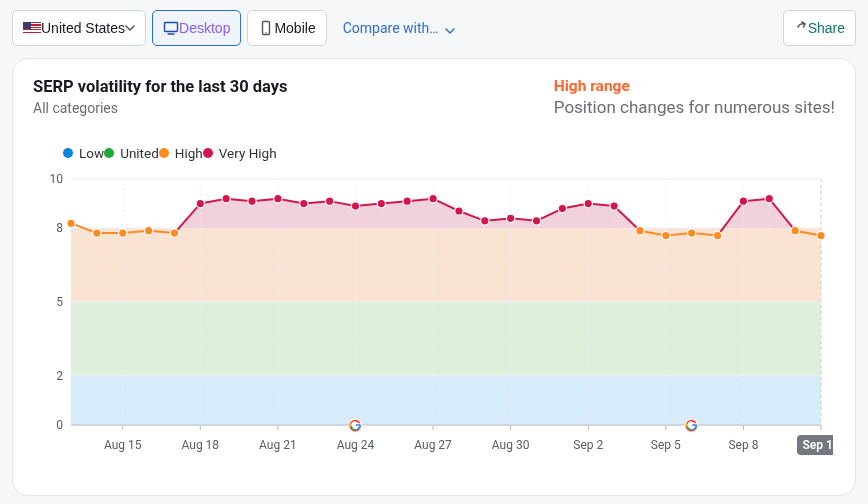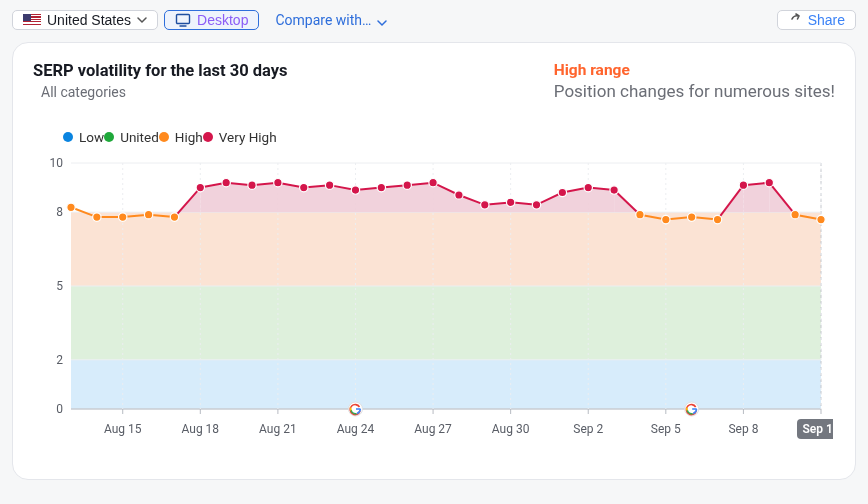--- a/index.html
+++ b/index.html
@@ -8,40 +8,40 @@
     font-family: -apple-system, BlinkMacSystemFont, "Segoe UI", Roboto, sans-serif;
     background: #f6f7f8;
     font-size: 14px;
     color: #171a22;
   }
   .container { width: 868px; height: 504px; padding: 10px 12px 12px 12px; }
   .topbar {
     display: flex; align-items: center; gap: 6px; margin-bottom: 12px;
   }
   .btn {
-    display: inline-flex; align-items: center; gap: 6px;
-    height: 20px; padding: 0 10px;
+    display: inline-flex; align-items: center; 
+    height: 36px; padding: 0 10px;
     background: #fff; border: 1px solid #d1d4db; border-radius: 5px;
     font-size: 14px; color: #171a22; cursor: pointer;
   }
   .btn.active { border: 1.5px solid #2e6edb; background: #eef3fc; color: #8b5cf6; }
   .compare {
     margin-left: 10px; display: inline-flex; align-items: flex-end; gap: 6px;
     color: #2e6edb; cursor: pointer;
   }
   .spacer { flex: 1; }
-  .share-btn { color: #3b82f6; justify-content: center; }
+  .share-btn { color: #0f766e; justify-content: center; }
   .card {
     background: #fff; border: 1px solid #e4e6eb; border-radius: 16px;
     padding: 18px 20px 20px 20px; height: calc(100% - 44px);
     display: flex; flex-direction: column;
   }
   .card-head { display: flex; justify-content: space-between; align-items: flex-start; }
   .title { font-size: 16.5px; font-weight: 700; margin: 0 0 4px 0; }
-  .subtitle { color: #6b6e76; font-size: 14px; margin-left: 8px; }
+  .subtitle { color: #6b6e76; font-size: 14px; }
   .range-block { text-align: left; display: flex; align-items: center; gap: 0; }
   .range-text { text-align: left; }
   .range-label { color: #ff642d; font-weight: 700; font-size: 15.5px; }
   .range-sub { color: #6b6e76; font-size: 17px; margin-top: 2px; }
   .score { color: #ff642d; font-weight: 800; font-size: 42px; line-height: 1; }
   .score-denom { color: #6b6e76; font-weight: 600; font-size: 14px; margin-left: 2px; }
   .legend { display: flex; margin: 28px 0 6px 30px; font-size: 13.5px; color: #333; }
   .legend-item { display: inline-flex; align-items: center; gap: 6px; cursor:pointer; }
   .dot { width: 10px; height: 10px; border-radius: 50%; display: inline-block; }
   .chart-zone { flex: 1; position: relative; }
@@ -87,20 +87,27 @@
     </button>
 
     <button class="btn active">
       <svg class="device-icon" viewBox="0 0 16 16">
           <rect x="1.5" y="2.5" width="13" height="9" rx="1" fill="none" stroke="#1e4ea0" stroke-width="1.4"></rect>
           <path d="M5 14h6" stroke="#1e4ea0" stroke-width="1.4" stroke-linecap="round"></path>
         </svg>
       <span>Desktop</span>
     </button>
 
+    <button class="btn">
+      <svg class="device-icon" viewBox="0 0 16 16">
+          <rect x="4.5" y="1.5" width="7" height="13" rx="1.2" fill="none" stroke="#555" stroke-width="1.4"></rect>
+          <circle cx="8" cy="12.8" r="0.7" fill="#555"></circle>
+        </svg>
+      <span>Mobile</span>
+    </button>
 
     <span class="compare">
       <span>Compare with…</span>
       <svg class="chev" viewBox="0 0 10 10">
           <path d="M1 3l4 4 4-4" stroke="#2e6edb" stroke-width="1.5" fill="none" stroke-linecap="round"></path>
         </svg>
     </span>
 
     <span class="spacer"></span>
 

